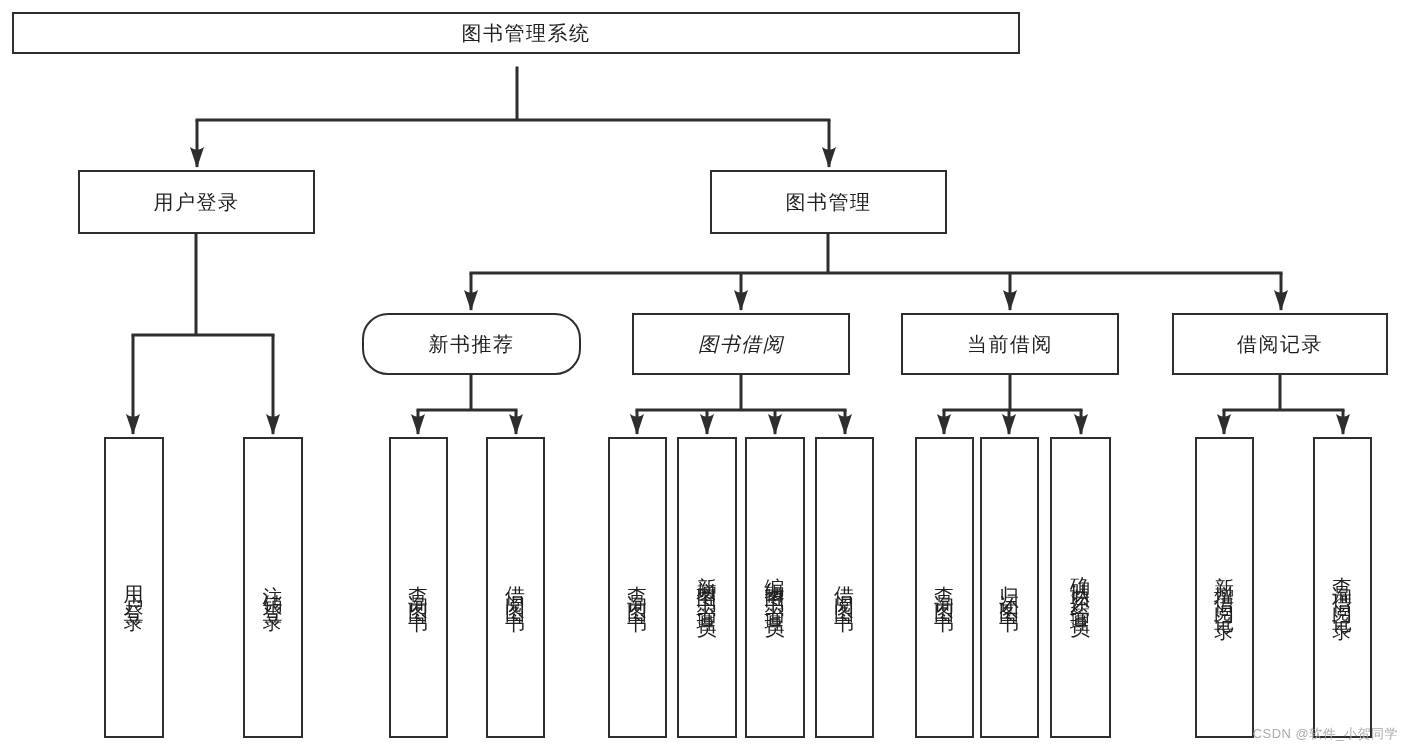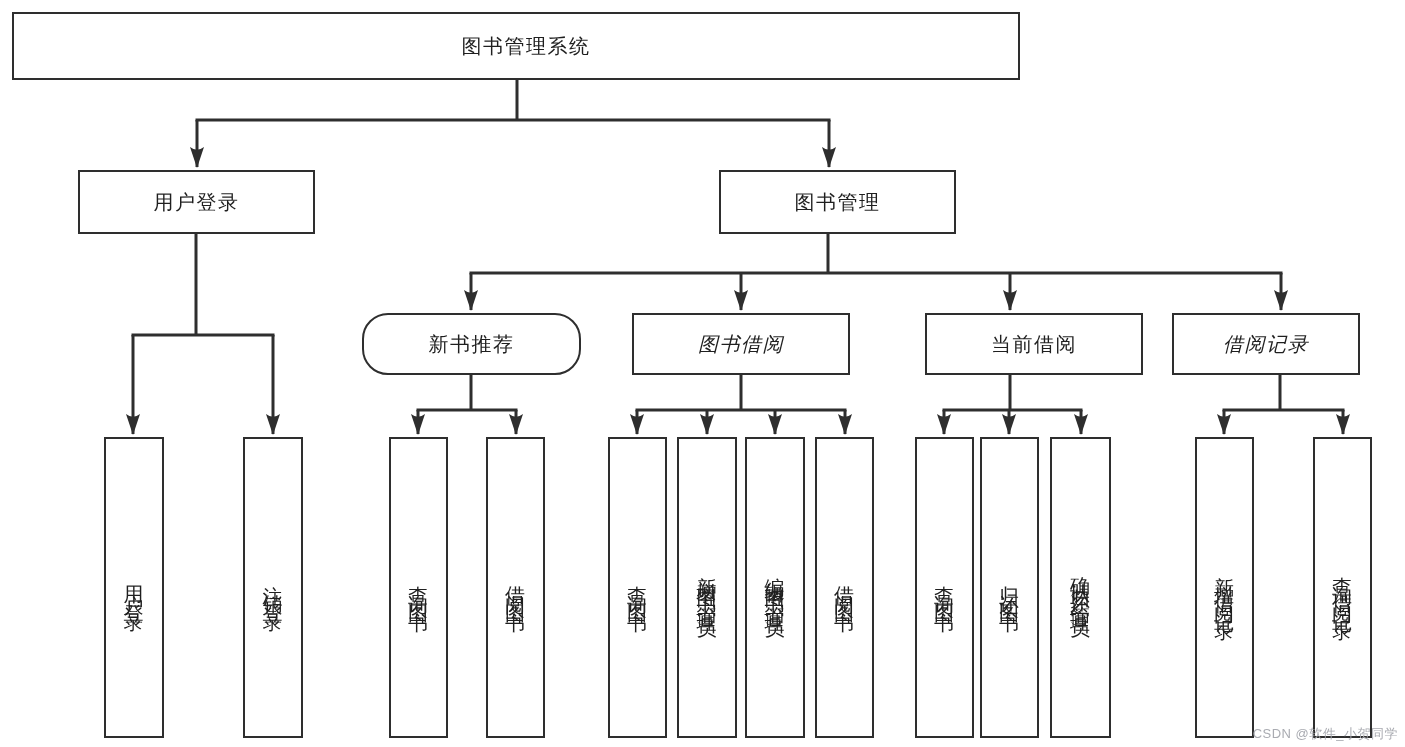--- a/index.html
+++ b/index.html
@@ -59,29 +59,29 @@
       <path d="M775,410 V434" marker-end="url(#arw)"></path>
       <path d="M845,410 V434" marker-end="url(#arw)"></path>
       <path d="M944,410 V434" marker-end="url(#arw)"></path>
       <path d="M1009,410 V434" marker-end="url(#arw)"></path>
       <path d="M1081,410 V434" marker-end="url(#arw)"></path>
       <path d="M1224,410 V434" marker-end="url(#arw)"></path>
       <path d="M1343,410 V434" marker-end="url(#arw)"></path>
     </g>
   </svg>
 
-  <div class="box hbox" style="left:12px;top:12px;width:1008px;height:68px;padding-left:20px;">图书管理系统</div>
+  <div class="box hbox" style="left:12px;top:12px;width:1008px;height:42px;padding-left:20px;">图书管理系统</div>
 
   <div class="box hbox" style="left:78px;top:170px;width:237px;height:64px;">用户登录</div>
-  <div class="box hbox" style="left:710px;top:170px;width:237px;height:64px;margin-left:9px;">图书管理</div>
+  <div class="box hbox" style="left:710px;top:170px;width:237px;height:64px;">图书管理</div>
 
   <div class="box hbox" style="left:362px;top:313px;width:219px;height:62px;border-radius:26px;">新书推荐</div>
   <div class="box hbox" style="left:632px;top:313px;width:218px;height:62px;font-style:italic;">图书借阅</div>
-  <div class="box hbox" style="left:901px;top:313px;width:218px;height:62px;margin-left:24px;">当前借阅</div>
-  <div class="box hbox" style="left:1172px;top:313px;width:188px;height:62px;font-style:italic;">借阅记录</div>
+  <div class="box hbox" style="left:901px;top:313px;width:218px;height:62px;">当前借阅</div>
+  <div class="box hbox" style="left:1172px;top:313px;width:216px;height:62px;">借阅记录</div>
 
   <div class="box vbox" style="left:104px;top:437px;width:60px;height:301px;">用户登录</div>
   <div class="box vbox" style="left:243px;top:437px;width:60px;height:301px;">注销登录</div>
 
   <div class="box vbox" style="left:389px;top:437px;width:59px;height:301px;">查询图书</div>
   <div class="box vbox" style="left:486px;top:437px;width:59px;height:301px;">借阅图书</div>
 
   <div class="box vbox" style="left:608px;top:437px;width:59px;height:301px;">查询图书</div>
   <div class="box vbox" style="left:677px;top:437px;width:60px;height:301px;letter-spacing:6px;">新增图书（管理员）</div>
   <div class="box vbox" style="left:745px;top:437px;width:60px;height:301px;letter-spacing:6px;">编辑图书（管理员）</div>

